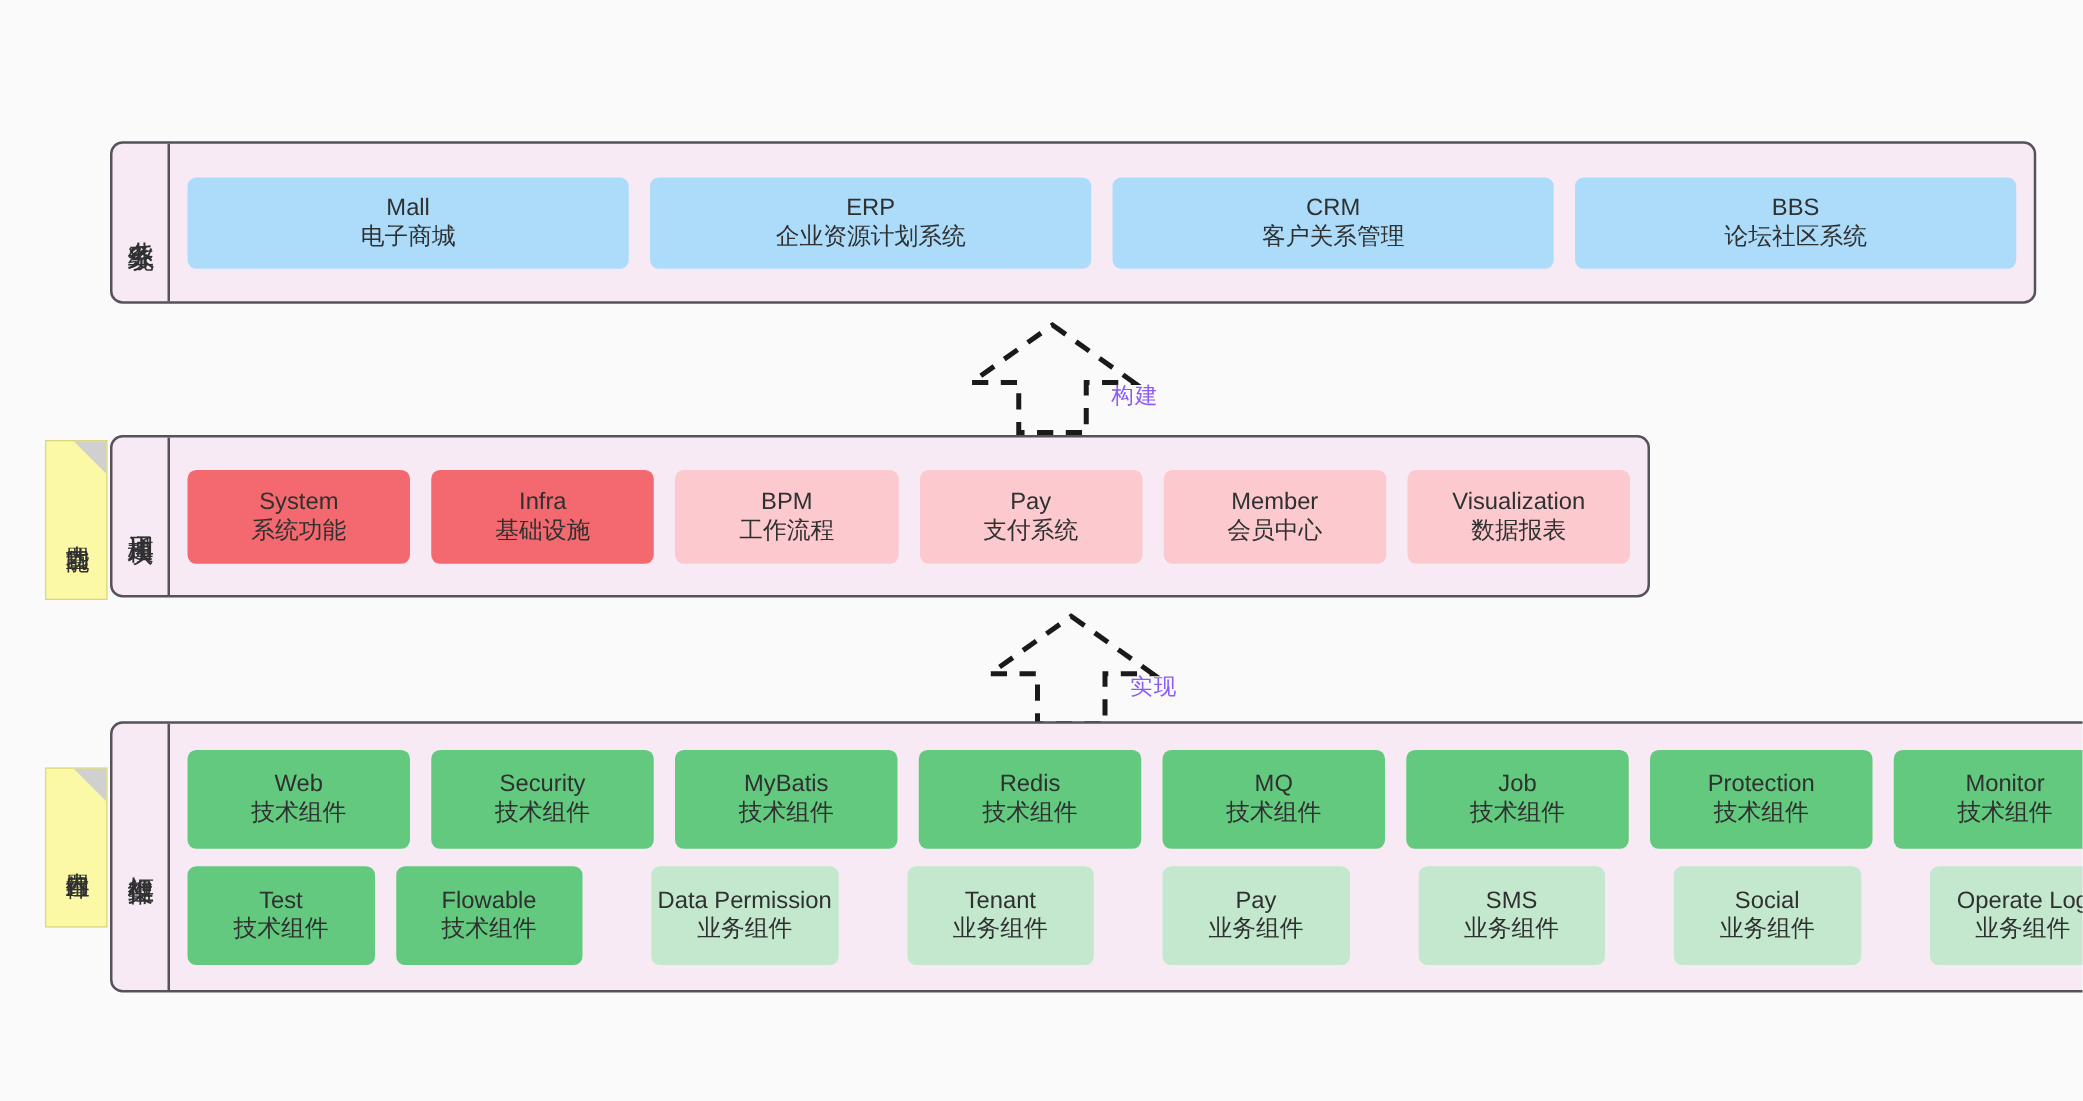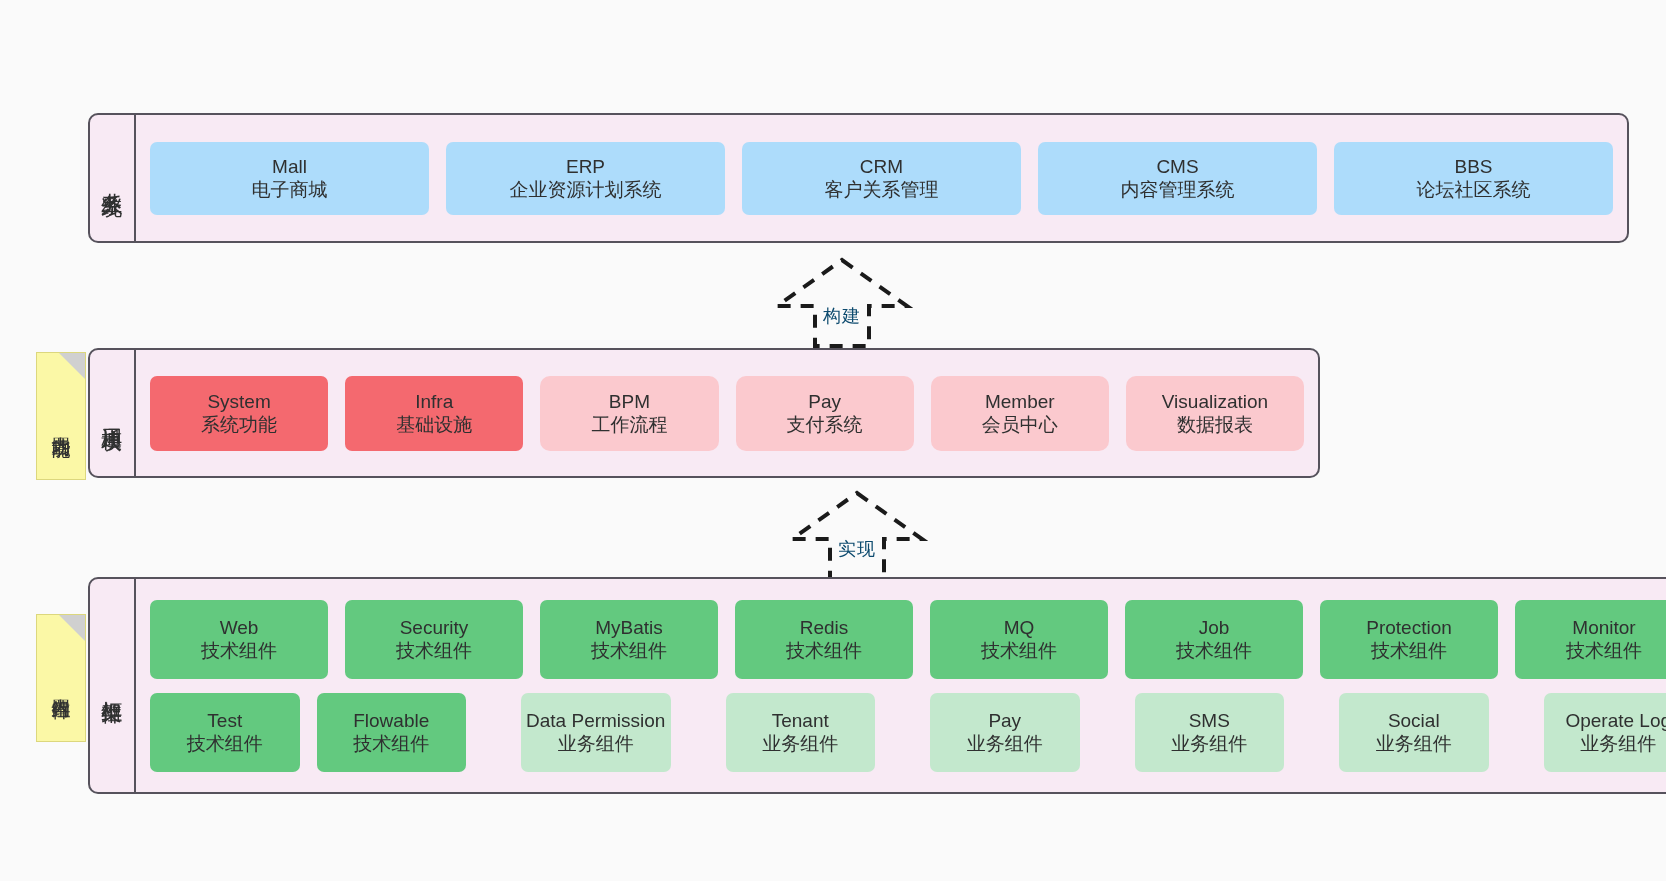--- a/index.html
+++ b/index.html
@@ -76,21 +76,21 @@
     color: #2f3030;
     padding: 6px 4px;
     box-sizing: border-box;
   }
   .cell .en { display: block; }
   .cell .cn { display: block; }
 
   
   .fill-blue       { background: #addcfb; }
   .fill-red        { background: #f4696f; }
-  .fill-pink       { background: #fbc9ce; border-radius: 10px; }
+  .fill-pink       { background: #fbc9ce; }
   .fill-green      { background: #63c97f; }
   .fill-greenlight { background: #c3e8cd; margin-left: 38px; }
 
   
   #band-business { left: 88px;  top: 113px; width: 1541px; height: 130px; }
   #band-business .cell { height: 73px; }
 
   #band-common   { left: 88px;  top: 348px; width: 1232px; height: 130px; }
   #band-common .cell { height: 75px; }
 
@@ -134,23 +134,23 @@
     position: absolute;
     width: 170px;
     height: 96px;
   }
   .arrow svg { display: block; width: 170px; height: 96px; }
   .arrow-label {
     position: absolute;
     left: 0;
     right: 0;
     bottom: 22px;
-    text-align: center;
+    text-align: right;
     font-size: 18px;
-    color: #0c4a6e;
+    color: #8b5cf6;
     letter-spacing: 1px;
     user-select: none;
     margin-top: 44px;
   }
   #arrow-build  { left: 757px; top: 254px; }
   #arrow-impl   { left: 772px; top: 487px; }
 </style>
 </head>
 <body>
 
@@ -164,24 +164,20 @@
           <span class="en">Mall</span>
           <span class="cn">电子商城</span>
         </div>
         <div class="cell fill-blue">
           <span class="en">ERP</span>
           <span class="cn">企业资源计划系统</span>
         </div>
         <div class="cell fill-blue">
           <span class="en">CRM</span>
           <span class="cn">客户关系管理</span>
-        </div>
-        <div class="cell fill-blue">
-          <span class="en">CMS</span>
-          <span class="cn">内容管理系统</span>
         </div>
         <div class="cell fill-blue">
           <span class="en">BBS</span>
           <span class="cn">论坛社区系统</span>
         </div>
       </div>
     </div>
   </div>
 
   <div class="arrow" id="arrow-build">

